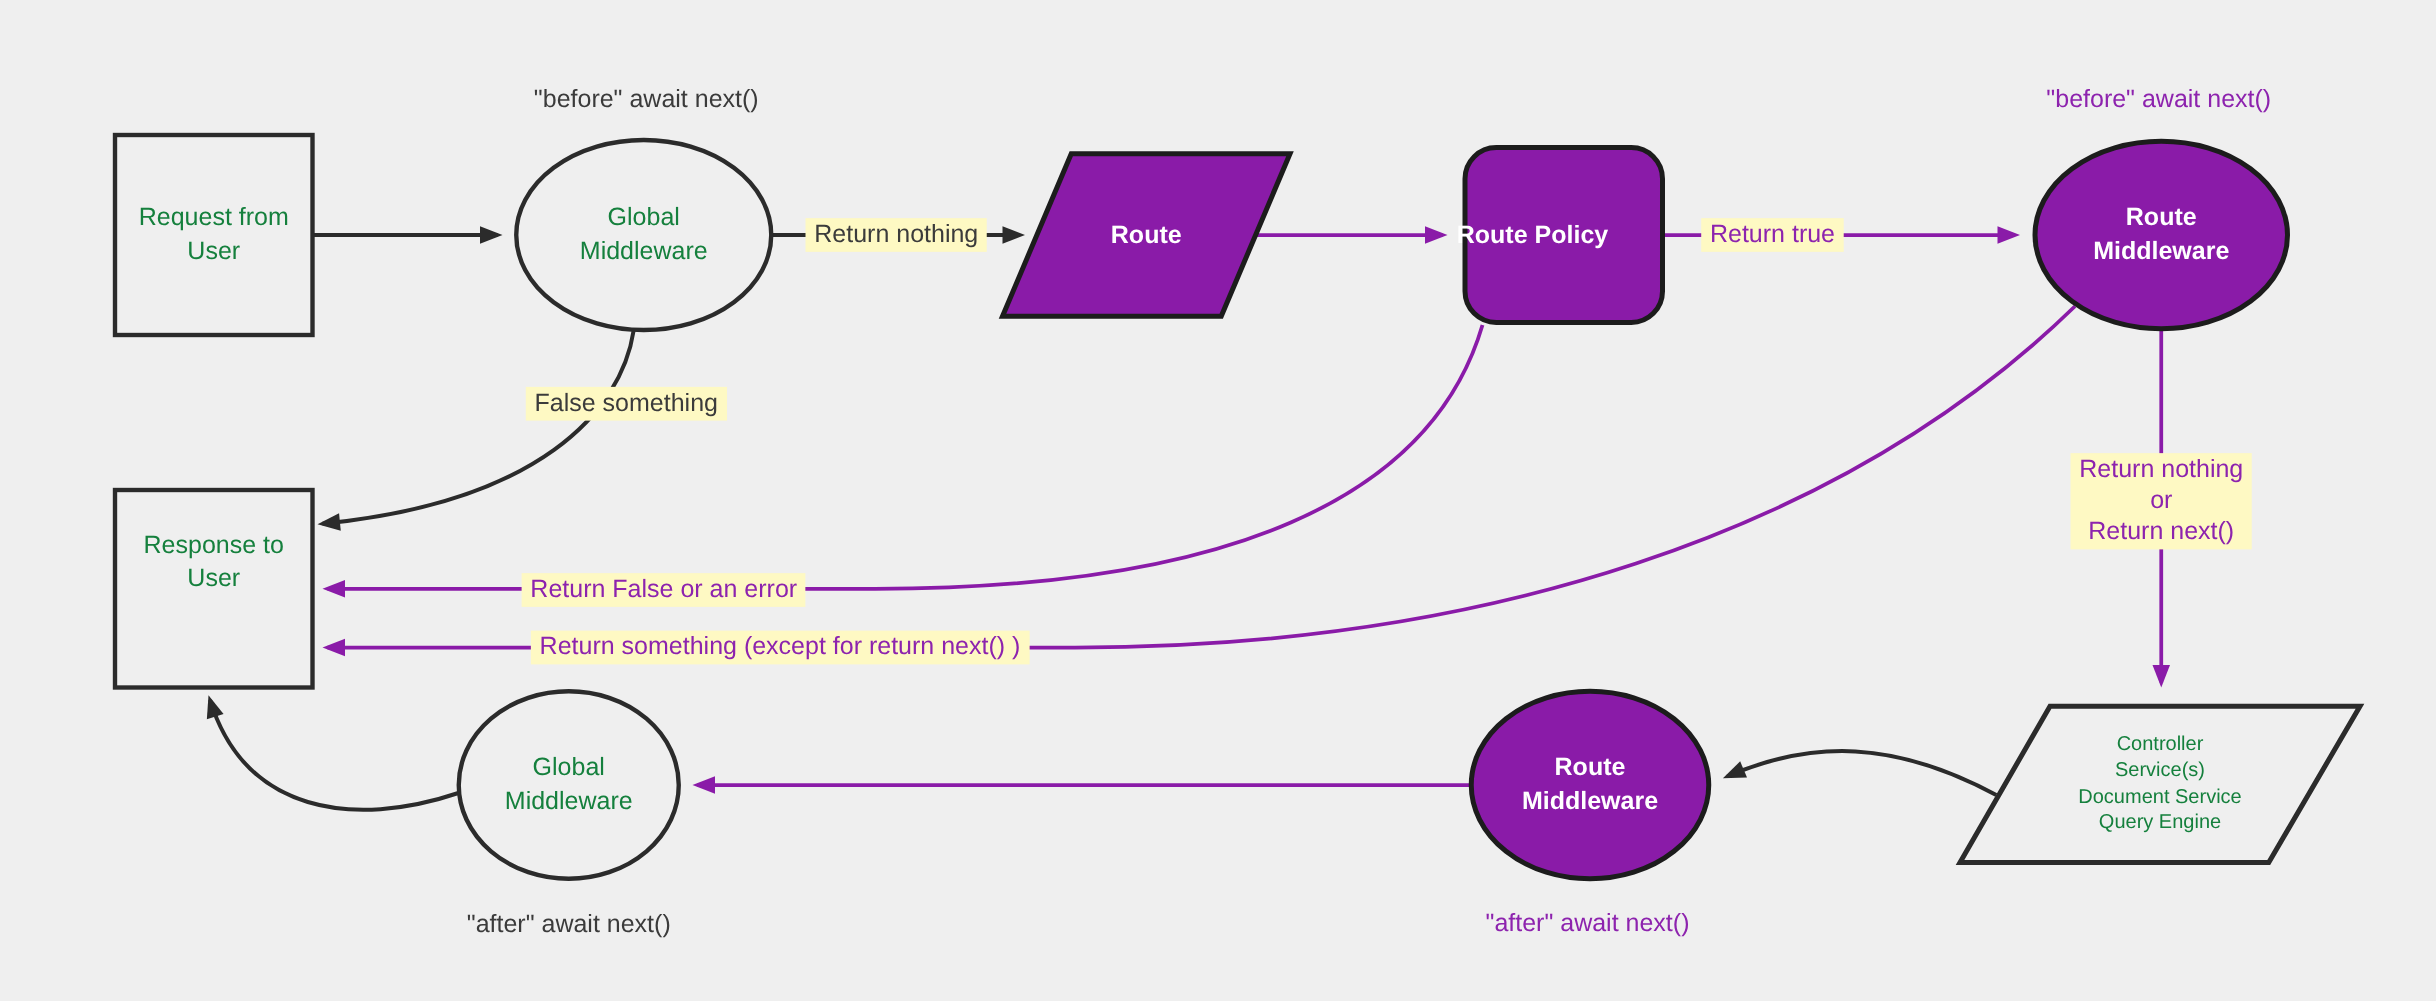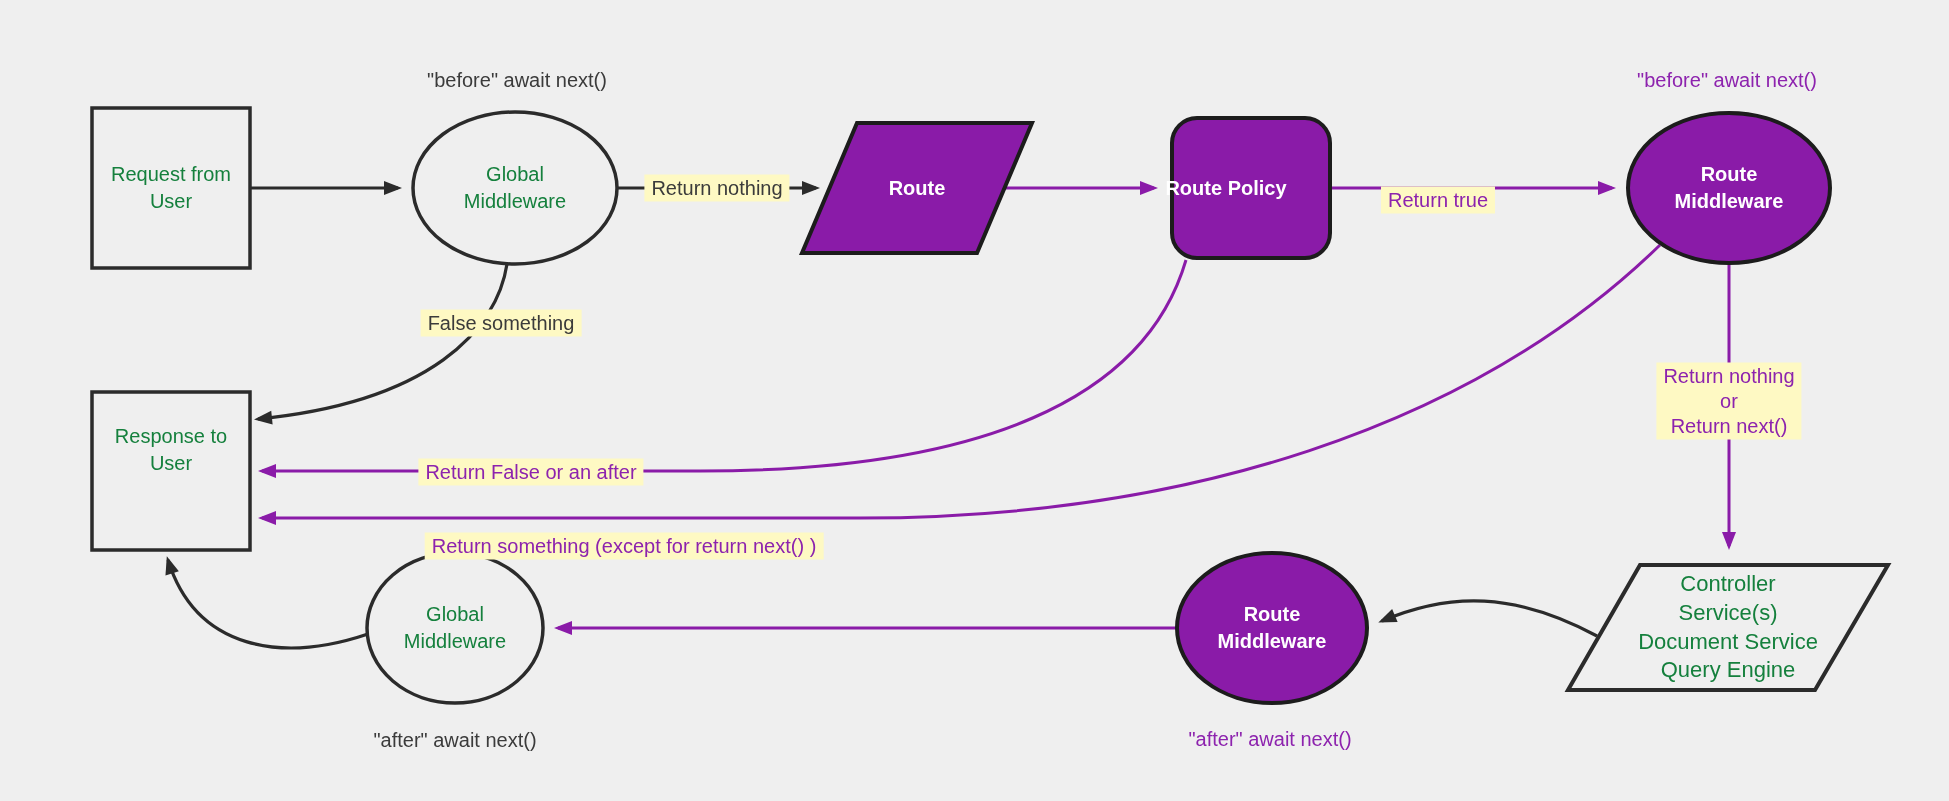--- a/index.html
+++ b/index.html
@@ -13,21 +13,21 @@
   .stage svg { position:absolute; left:0; top:0; }
 
   
   .node-label {
     position:absolute; display:flex; align-items:center; justify-content:center;
     text-align:center; white-space:pre-line;
     color:#15803d; font-size:20px; line-height:1.35;
     pointer-events:none;
   }
   .node-label.white { color:#ffffff; font-weight:bold; }
-  .node-label.small { font-size:22px; line-height:1.3; }
+  .node-label.small { font-size:16px; line-height:1.3; }
 
   
   .lbl {
     position:absolute; transform:translate(-50%,-50%);
     font-size:20px; color:#3b3b3b;
     white-space:pre-line; text-align:center; line-height:1.25;
     pointer-events:none;
   }
   .lbl.bg { background:#fef9c3; padding:1px 7px; }
   .lbl.purple { color:#8d23ae; }
@@ -94,24 +94,24 @@
 Query Engine</div>
   <div class="node-label white" style="left:1177px; top:553px; width:190px; height:150px;">Route
 Middleware</div>
   <div class="node-label" style="left:367px; top:553px; width:176px; height:150px;">Global
 Middleware</div>
   <div class="node-label" style="left:92px; top:392px; width:158px; height:116px;">Response to
 User</div>
 
   <div class="lbl" style="left:517px; top:80px;">"before" await next()</div>
   <div class="lbl bg" style="left:717px; top:188px;">Return nothing</div>
-  <div class="lbl bg purple" style="left:1418px; top:200px;margin-left:20px;">Return true</div>
+  <div class="lbl bg purple" style="left:1418px; top:188px;">Return true</div>
   <div class="lbl purple" style="left:1727px; top:80px;">"before" await next()</div>
   <div class="lbl bg purple" style="left:1729px; top:401px;">Return nothing
 or
 Return next()</div>
   <div class="lbl bg" style="left:501px; top:323px;">False something</div>
-  <div class="lbl bg purple" style="left:531px; top:472px;">Return False or an after</div>
-  <div class="lbl bg purple" style="left:624px; top:518px;margin-top:28px;">Return something (except for return next() )</div>
+  <div class="lbl bg purple" style="left:531px; top:472px;">Return False or an error</div>
+  <div class="lbl bg purple" style="left:624px; top:518px;">Return something (except for return next() )</div>
   <div class="lbl purple" style="left:1270px; top:739px;">"after" await next()</div>
   <div class="lbl" style="left:455px; top:740px;">"after" await next()</div>
 
 </div>
 
 </body></html>

